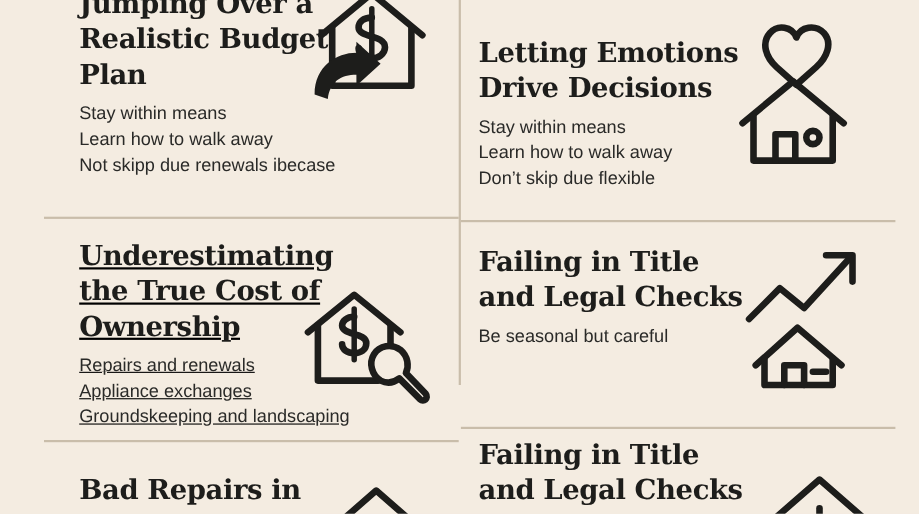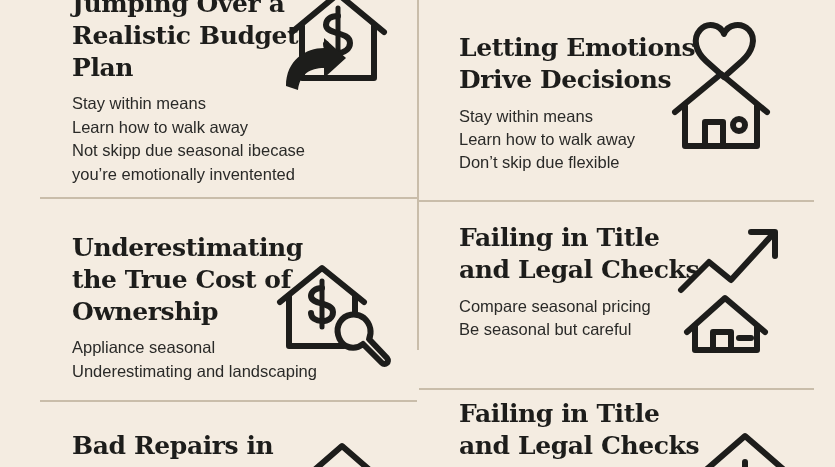--- a/index.html
+++ b/index.html
@@ -33,21 +33,21 @@
   }
   .col-left { left: 0; }
   .col-right { left: 419px; }
 
   .card {
     position: absolute;
     left: 0;
     width: 417px;
     padding: 0 28px 0 72px;
   }
-  .col-right .card { padding-left: 40px; padding-right: 20px; }
+  .col-right .card { padding-left: 16px; padding-right: 20px; }
 
   .h-divider {
     position: absolute;
     left: 40px;
     right: 0;
     height: 2px;
     background: #c9bdaa;
   }
   .col-right .h-divider { left: 0; right: 22px; }
 
@@ -91,46 +91,46 @@
 
   <div class="v-divider"></div>
 
   <div class="col col-left">
 
     <div class="card" style="top:-12px;">
       <h2 class="card-title">Jumping Over a Realistic Budget Plan</h2>
       <ul class="bullets">
         <li>Stay within means</li>
         <li>Learn how to walk away</li>
-        <li>Not skipp due seasonal ibecase</li>
-        <li>you’re emotionally inventented</li>
+        <li>Not skipp due renewals ibecase</li>
       </ul>
     </div>
 
     <div class="art" style="left:278px; top:-14px;">
       <svg width="120" height="115" viewBox="0 0 120 115">
         <g fill="none" stroke="#1d1d1b" stroke-width="6" stroke-linejoin="round" stroke-linecap="round">
           <path d="M14 46 L60 8 L106 46"></path>
           <path d="M24 40 L24 92 L96 92 L96 40"></path>
           <path d="M60 30 C52 30 48 34 48 39 C48 49 72 45 72 57 C72 63 66 67 60 67 C54 67 48 63 48 58"></path>
           <path d="M60 22 L60 74" stroke-width="5"></path>
         </g>
         <g fill="#1d1d1b">
           <path d="M8 100 C8 74 28 62 46 62 L46 52 L68 72 L46 92 L46 82 C32 82 22 88 20 104 Z"></path>
         </g>
       </svg>
     </div>
 
     <div class="h-divider" style="top:197px;"></div>
 
-    <div class="card" style="top:232px;">
+    <div class="card" style="top:217px;text-decoration:underline;">
       <h2 class="card-title">Underestimating the True Cost of Ownership</h2>
       <ul class="bullets">
-        <li>Appliance seasonal</li>
-        <li>Underestimating and landscaping</li>
+        <li>Repairs and renewals</li>
+        <li>Appliance exchanges</li>
+        <li>Groundskeeping and landscaping</li>
       </ul>
     </div>
 
     <div class="art" style="left:272px; top:262px;">
       <svg width="120" height="110" viewBox="0 0 120 110">
         <g fill="none" stroke="#1d1d1b" stroke-width="6" stroke-linejoin="round" stroke-linecap="round">
           <path d="M8 40 L50 6 L92 40"></path>
           <path d="M17 34 L17 84 L72 84"></path>
           <path d="M83 34 L83 52"></path>
           <path d="M50 26 C43 26 39 30 39 34 C39 43 61 40 61 50 C61 56 56 59 50 59 C44 59 39 56 39 51"></path>
@@ -178,21 +178,20 @@
           <circle cx="72" cy="103" r="6"></circle>
         </g>
       </svg>
     </div>
 
     <div class="h-divider" style="top:200px;"></div>
 
     <div class="card" style="top:222px;">
       <h2 class="card-title">Failing in Title and Legal Checks</h2>
       <ul class="bullets">
-        <li>Compare seasonal pricing</li>
         <li>Be seasonal but careful</li>
       </ul>
     </div>
 
     <div class="art" style="left:254px; top:220px;">
       <svg width="130" height="135" viewBox="0 0 130 135">
         <g fill="none" stroke="#1d1d1b" stroke-width="6" stroke-linejoin="round" stroke-linecap="round">
           <path d="M8 70 L36 42 L58 60 L100 14"></path>
           <path d="M78 12 L102 12 L102 36"></path>
           <path d="M14 112 L52 78 L92 112"></path>

